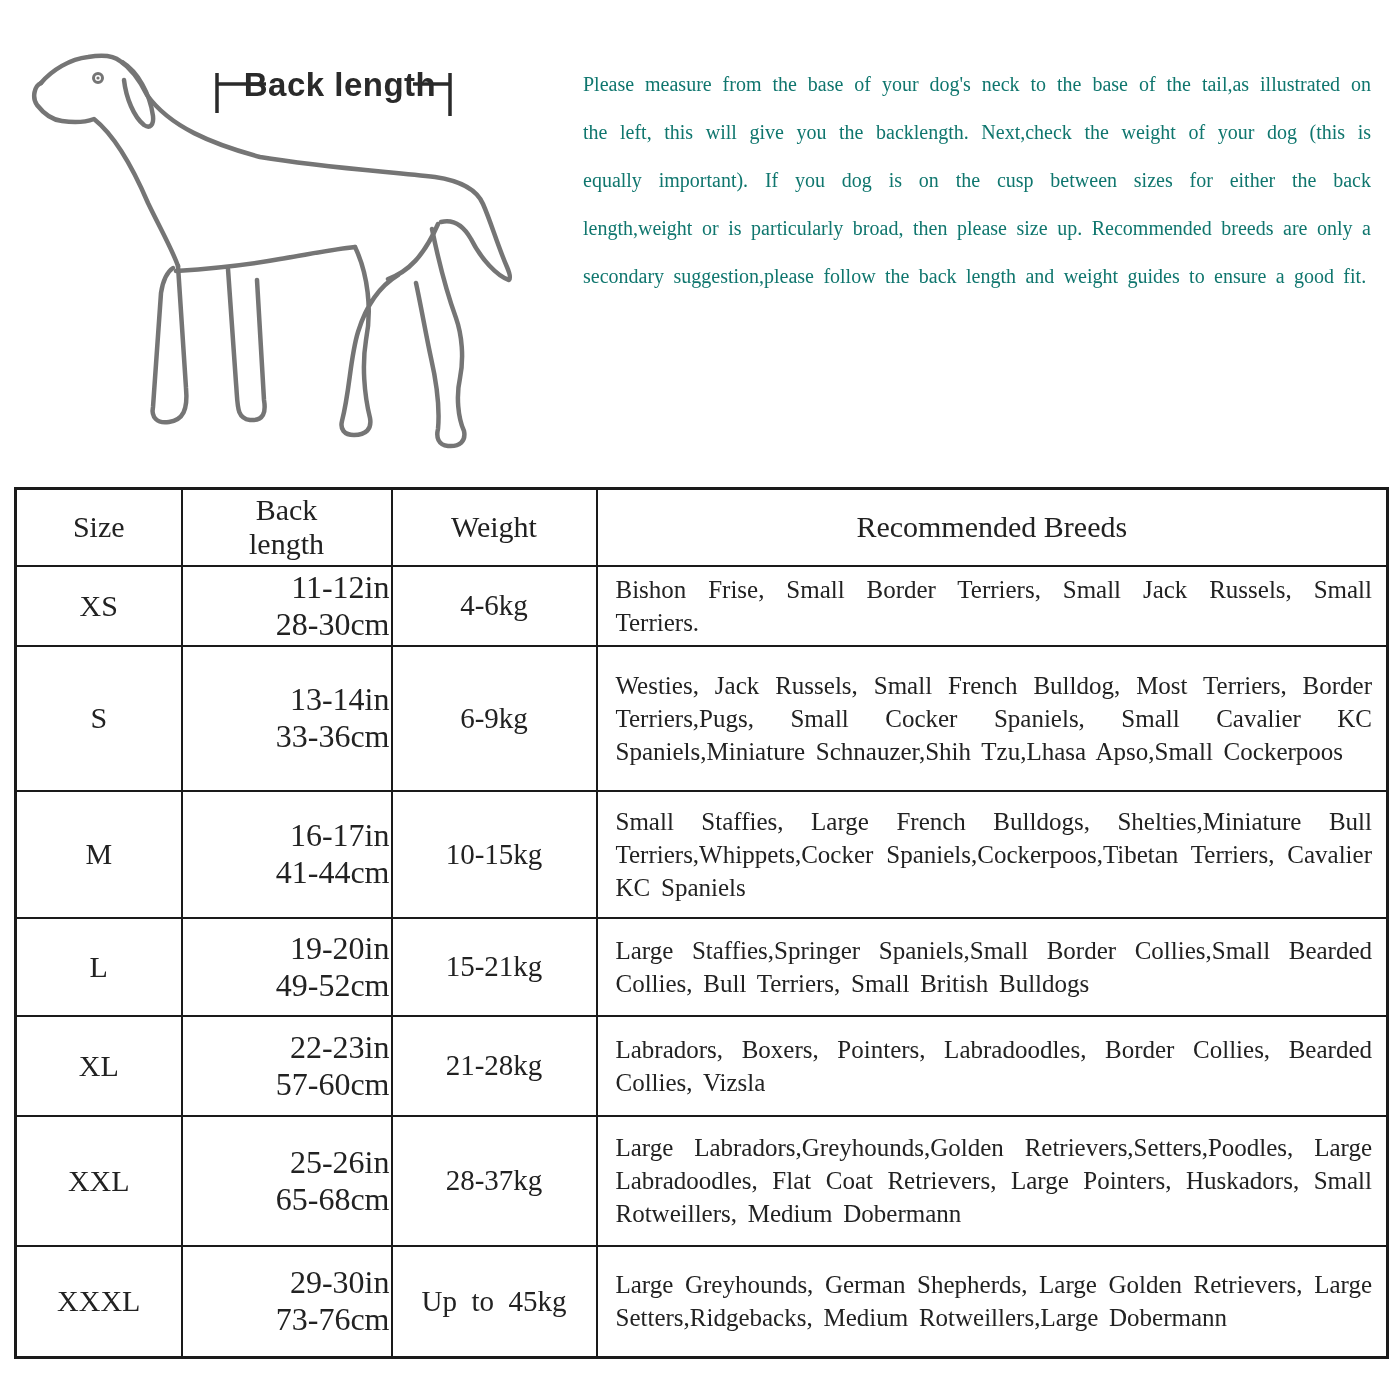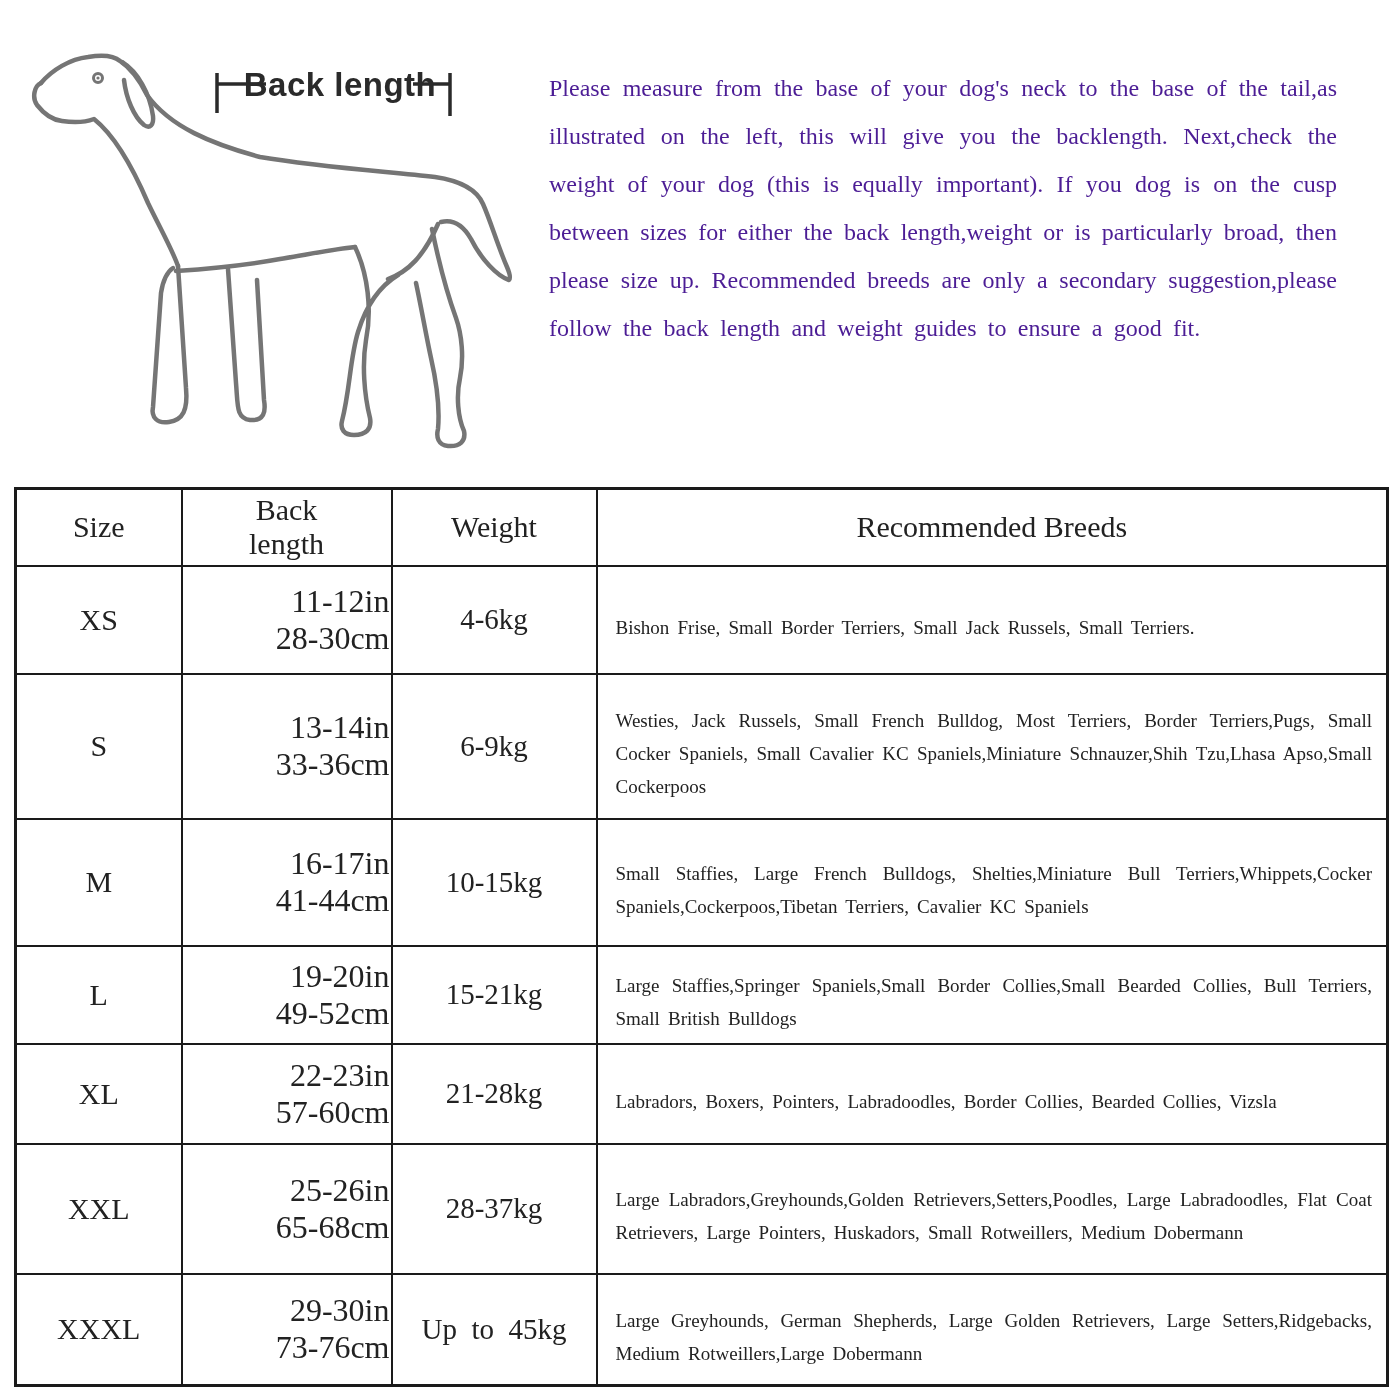--- a/index.html
+++ b/index.html
@@ -26,28 +26,28 @@
     font-family: "Liberation Sans", sans-serif;
     font-weight: bold;
     font-size: 33px;
     fill: #2a2a2a;
     letter-spacing: 0.5px;
   }
 
   
   .intro {
     position: absolute;
-    left: 549px;
+    left: 583px;
     top: 40px;
     width: 788px;
-    font-size: 24px;
+    font-size: 20px;
     line-height: 48px;
     text-align: justify;
     word-spacing: 0.22em;
-    color: #4c1d95;
+    color: #0f766e;
   }
 
   
   .size-table {
     position: absolute;
     left: 14px;
     top: 487px;
     width: 1372px;
     border-collapse: collapse;
     table-layout: fixed;
@@ -64,26 +64,26 @@
     font-size: 30px;
     text-align: center;
     white-space: pre-line;
     line-height: 34px;
   }
   .c-size   { text-align: center; font-size: 30px; }
   .c-backlen{ text-align: right; font-size: 32px; line-height: 37px; white-space: pre-line; }
   .c-weight { text-align: center; font-size: 29px; word-spacing: 0.25em; border-radius: 26px; }
   .c-breeds {
     text-align: justify;
-    font-size: 19px;
+    font-size: 25px;
     line-height: 33px;
-    padding: 21px 14px 6px 18px;
+    padding: 6px 14px 6px 18px;
     word-spacing: 0.18em;
   }
-  tbody tr:nth-child(1) { height: 108px; }
+  tbody tr:nth-child(1) { height: 80px; }
   tbody tr:nth-child(2) { height: 145px; }
   tbody tr:nth-child(3) { height: 127px; }
   tbody tr:nth-child(4) { height: 98px;  }
   tbody tr:nth-child(5) { height: 100px; margin-top: 29px; }
   tbody tr:nth-child(6) { height: 130px; }
   tbody tr:nth-child(7) { height: 112px; }
 </style>
 </head>
 <body>
 

